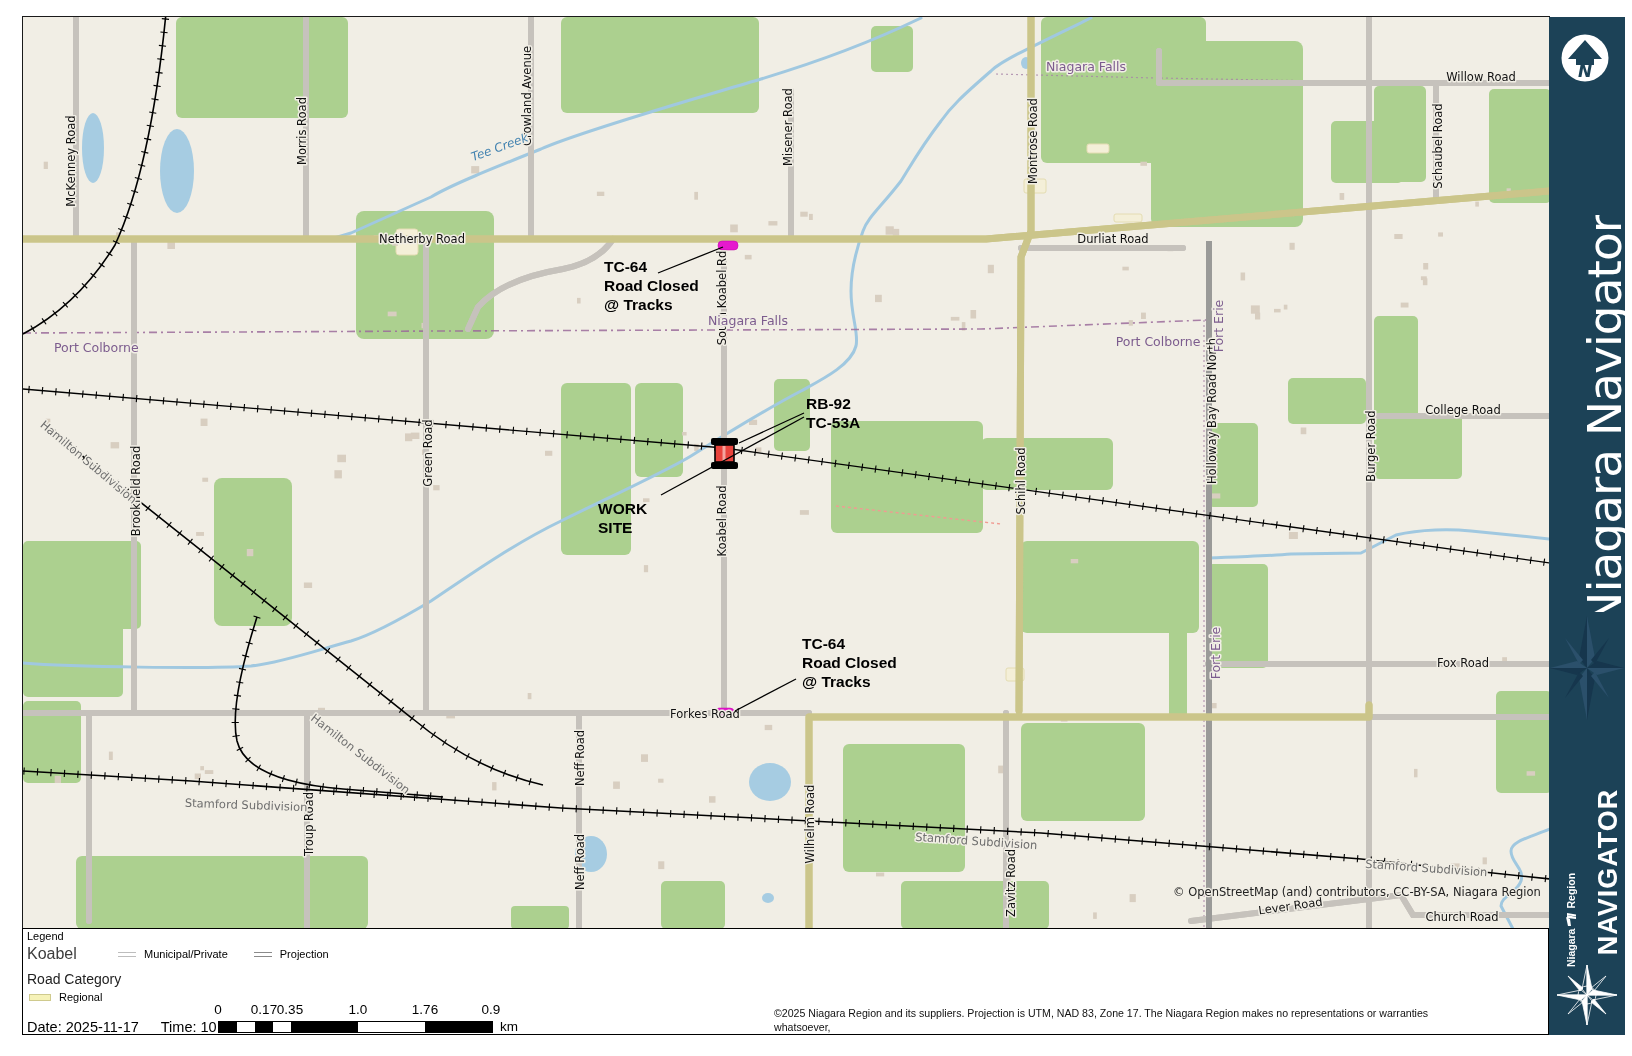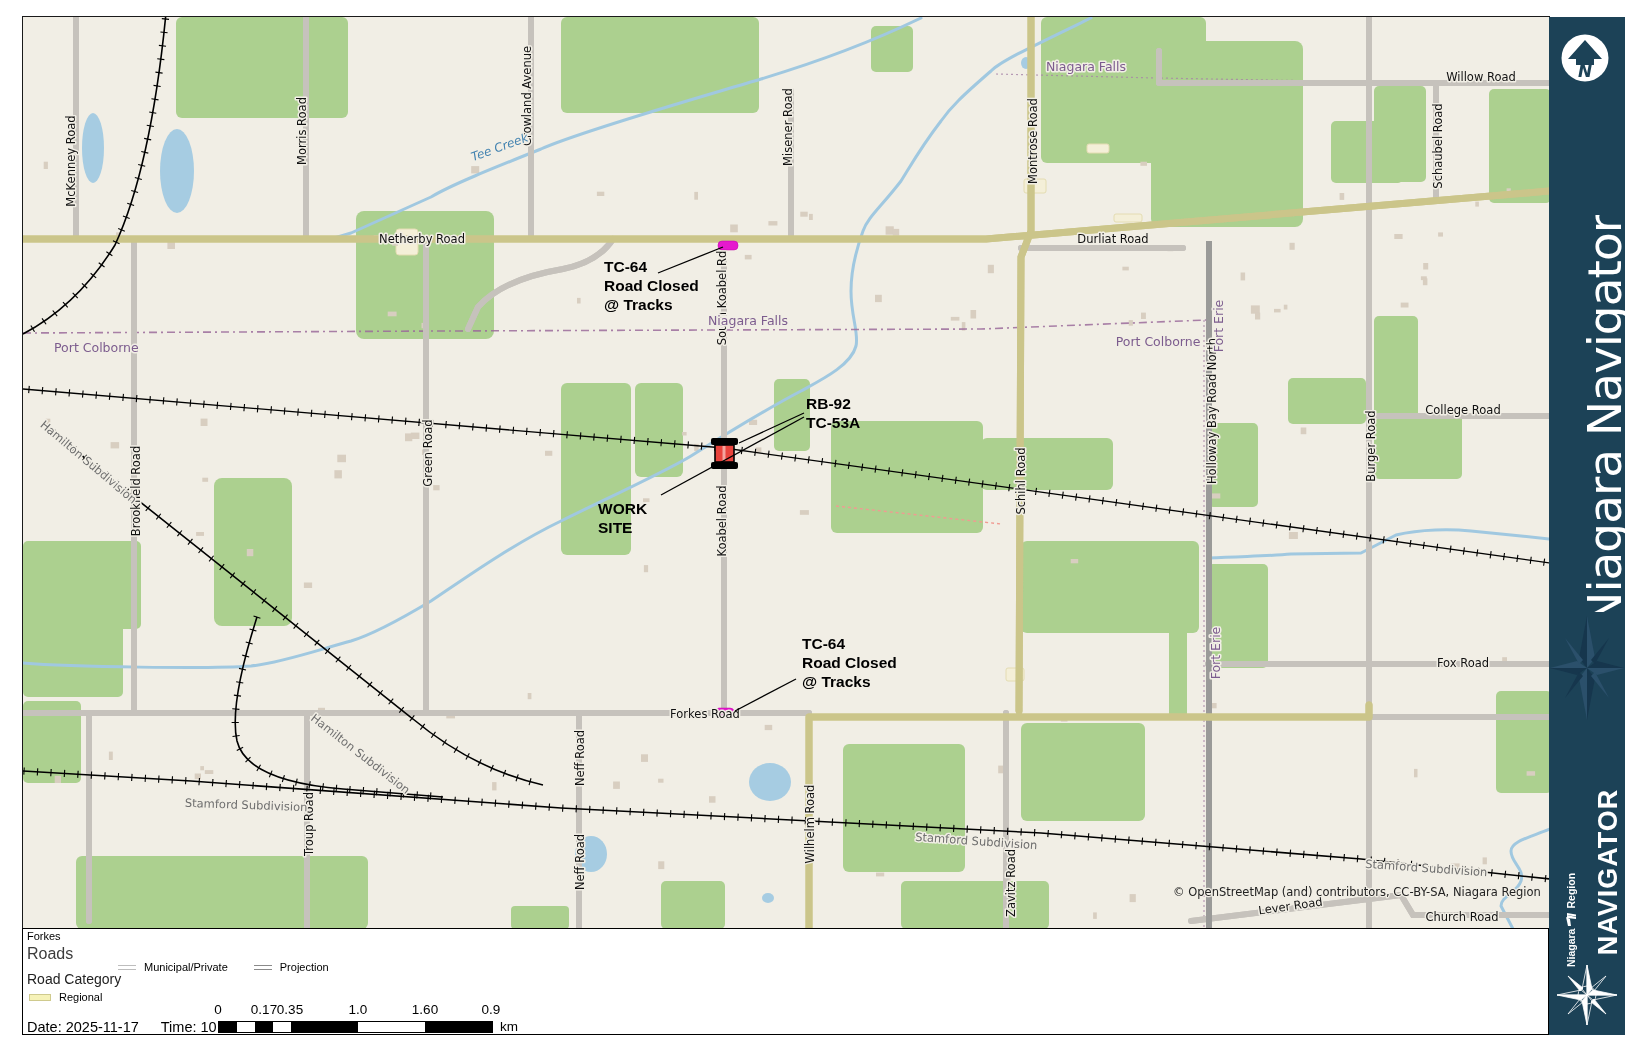--- a/index.html
+++ b/index.html
@@ -56,21 +56,21 @@
              transform:rotate(-90deg) translateX(-114px);transform-origin:0 0;
              display:flex;justify-content:center;align-items:center;gap:3px;
              border-bottom:1px solid #fff;}
   .nregion-rot b{font-size:10.5px;color:#fff;white-space:nowrap;}
   .compass-line{position:absolute;left:6px;top:946px;}
   
   .legend-panel{position:absolute;left:22px;top:928px;width:1527px;height:107px;
                 border:1px solid #000;box-sizing:border-box;background:#fff;}
   .lg-title{position:absolute;left:4px;top:1px;font-size:11px;color:#000;}
   .lg-roads{position:absolute;left:4px;top:16px;font-size:16px;color:#3C3C3C;}
-  .lg-roadsrow{position:absolute;left:95px;top:32px;display:flex;align-items:center;}
+  .lg-roadsrow{position:absolute;left:95px;top:19px;display:flex;align-items:center;}
   .lg-catrow{position:absolute;left:6px;top:62px;display:flex;align-items:center;}
   .lg-item{display:flex;align-items:center;margin-right:26px;}
   .sw{width:18px;height:4px;margin-right:8px;}
   .sw.municipal{border-top:1.5px solid #BDBDBD;border-bottom:1.5px solid #BDBDBD;height:3px;}
   .sw.unimproved{border-top:1.5px solid #8A8A8A;border-bottom:1.5px solid #8A8A8A;height:3px;}
   .sw.regional{width:20px;height:5px;background:#F6F2B8;border:1px solid #CFCA8E;}
   .lg-item span{font-size:11px;color:#000;}
   .lg-cat{position:absolute;left:4px;top:42px;font-size:14px;color:#222;}
   .lg-datetime{position:absolute;left:4px;top:90px;font-size:14.5px;color:#000;}
   .lg-datetime span{margin-right:22px;}
@@ -716,22 +716,22 @@
         <polygon points="-19,-19 -4,-7 -7,-4" fill="#fff"></polygon>
         <polygon points="19,-19 4,-7 7,-4" fill="none"></polygon>
         <polygon points="-19,19 -4,7 -7,4" fill="none"></polygon>
         <polygon points="19,19 4,7 7,4" fill="#fff"></polygon>
         <circle cx="0" cy="0" r="9" fill="none"></circle>
       </g>
     </svg>
   </div>
 
   <div class="legend-panel">
-    <div class="lg-title">Forkes</div>
-    <div class="lg-roads">Roads</div>
+    <div class="lg-title">Legend</div>
+    <div class="lg-roads">Koabel</div>
     <div class="lg-roadsrow" id="lg-roadsrow">
         <div class="lg-item">
           <div class="sw municipal"></div>
           <span>Municipal/Private</span>
         </div>
         <div class="lg-item">
           <div class="sw unimproved"></div>
           <span>Projection</span>
         </div>
       </div>
@@ -743,30 +743,31 @@
         </div>
       </div>
     <div class="lg-datetime">
       <span>Date: 2025-11-17</span><span>Time: 10:06 AM</span>
     </div>
     <div id="sb-nums">
         <span class="sb-num" style="left: 195px;">0</span>
         <span class="sb-num" style="left: 241px;">0.17</span>
         <span class="sb-num" style="left: 267px;">0.35</span>
         <span class="sb-num" style="left: 335px;">1.0</span>
-        <span class="sb-num" style="left: 402px;">1.60</span>
+        <span class="sb-num" style="left: 402px;">1.76</span>
         <span class="sb-num" style="left: 468px;">0.9</span>
       </div>
     <div class="scalebar" id="scalebar">
         <div class="sb-k" style="width: 18px;"></div>
         <div class="sb-w" style="width: 18px;"></div>
         <div class="sb-k" style="width: 18px;"></div>
         <div class="sb-w" style="width: 18px;"></div>
         <div class="sb-k" style="width: 67px;"></div>
         <div class="sb-w" style="width: 67px;"></div>
         <div class="sb-k" style="width: 67px;"></div>
       </div>
     <div class="sb-km">km</div>
     <div class="copyright">
+      <div>©2025 Niagara Region and its suppliers. Projection is UTM, NAD 83, Zone 17.  The Niagara Region makes no representations or warranties whatsoever,</div>
     </div>
   </div>
 
 </div>
 
 </body></html>

